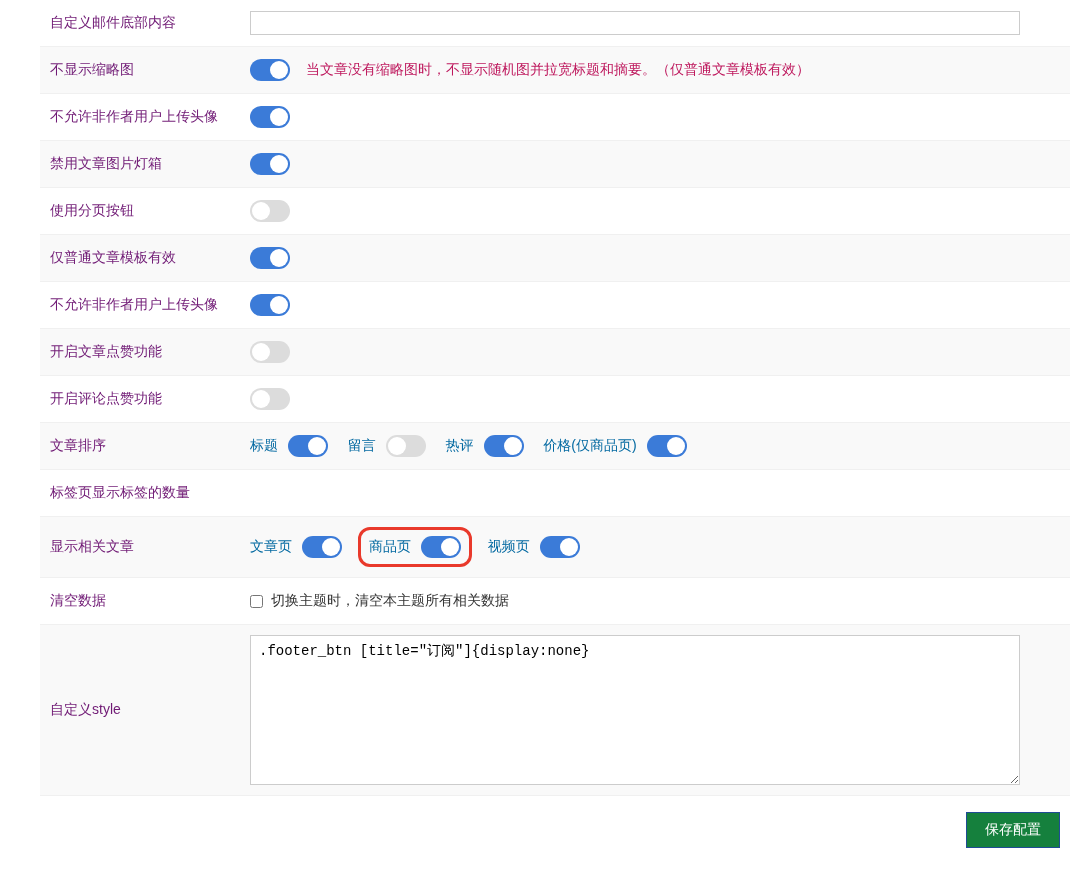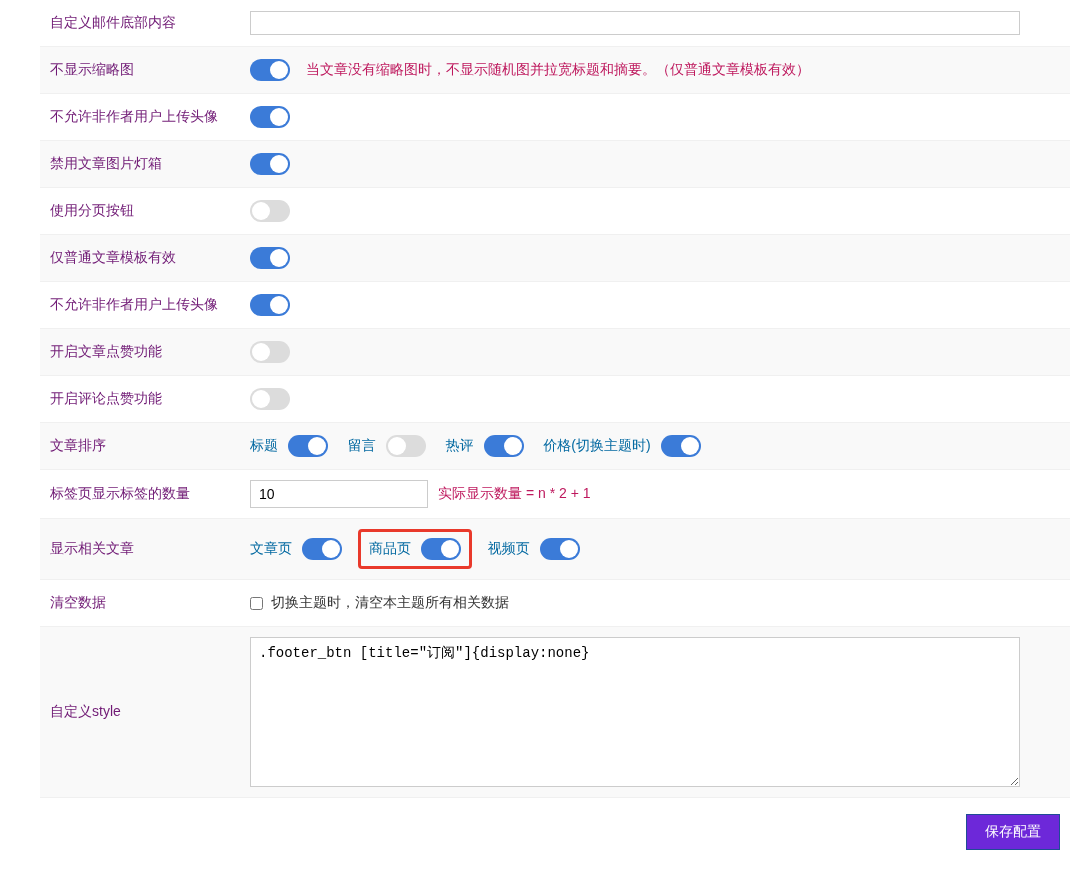--- a/index.html
+++ b/index.html
@@ -9,26 +9,26 @@
 .row:nth-child(even) { background: #f9f9f9; }
 .row:nth-child(odd) { background: #fff; }
 .label { width: 200px; padding: 14px 10px; font-size: 14px; color: #701a75; display: flex; align-items: center; }
 .val { flex: 1; padding: 10px; display: flex; align-items: center; flex-wrap: wrap; gap: 6px; }
 .toggle { position: relative; width: 40px; height: 22px; background: #dcdcdc; border-radius: 22px; cursor: pointer; display: inline-block; vertical-align: middle; }
 .toggle.on { background: #3b7bd8; }
 .toggle .knob { position: absolute; width: 18px; height: 18px; border-radius: 50%; background: #fff; top: 2px; left: 2px; transition: left .1s; }
 .toggle.on .knob { left: 20px; }
 .desc { margin-left: 10px; color: #be185d; }
 .tlabel { margin-right: 4px; color: #0369a1; }
-.highlight { border: 3px solid #e9392b; border-radius: 4px; padding: 6px 8px; display: inline-flex; align-items: center; gap: 6px; }
+.highlight { border: 3px solid #e9392b; border-radius: 12px; padding: 6px 8px; display: inline-flex; align-items: center; gap: 6px; }
 .text-in { width: 178px; height: 28px; border: 1px solid #ccc; padding: 0 8px; font-size: 14px; }
 .chk { margin-right: 2px; vertical-align: middle; }
 .tarea { width: 770px; height: 150px; border: 1px solid #ccc; padding: 6px 8px; font-family: Courier, monospace; font-size: 14px; resize: vertical; }
 .footer { padding: 16px 10px 12px; display: flex; justify-content: flex-end; border-top: 1px solid #f0f0f0; }
-.btn { background: #6d28d9; color: #fff; border: 1px solid #1f4c95; padding: 8px 18px; font-size: 14px; cursor: pointer; }
+.btn { background: #15803d; color: #fff; border: 1px solid #1f4c95; padding: 8px 18px; font-size: 14px; cursor: pointer; }
 .cutinput { width: 770px; height: 24px; border: 1px solid #ccc; padding: 0 6px; }
 </style>
 </head>
 <body>
 
 <div class="wrap">
 
   <div class="row" style="border-top:none;">
     <div class="label">自定义邮件底部内容</div>
     <div class="val">
@@ -120,33 +120,29 @@
       <span class="tlabel">留言</span>
       <span class="toggle">
           <span class="knob"></span>
         </span>
       &nbsp;&nbsp;
       <span class="tlabel">热评</span>
       <span class="toggle on">
           <span class="knob"></span>
         </span>
       &nbsp;&nbsp;
-      <span class="tlabel">价格(切换主题时)</span>
+      <span class="tlabel">价格(仅商品页)</span>
       <span class="toggle on">
           <span class="knob"></span>
         </span>
     </div>
   </div>
 
   <div class="row">
     <div class="label">标签页显示标签的数量</div>
-    <div class="val">
-      <input class="text-in" type="text" value="10" style="">
-      <span class="desc" style="margin-left:4px;">实际显示数量 = n * 2 + 1</span>
-    </div>
   </div>
 
   <div class="row">
     <div class="label">显示相关文章</div>
     <div class="val">
       <span class="tlabel">文章页</span>
       <span class="toggle on">
           <span class="knob"></span>
         </span>
       &nbsp;

